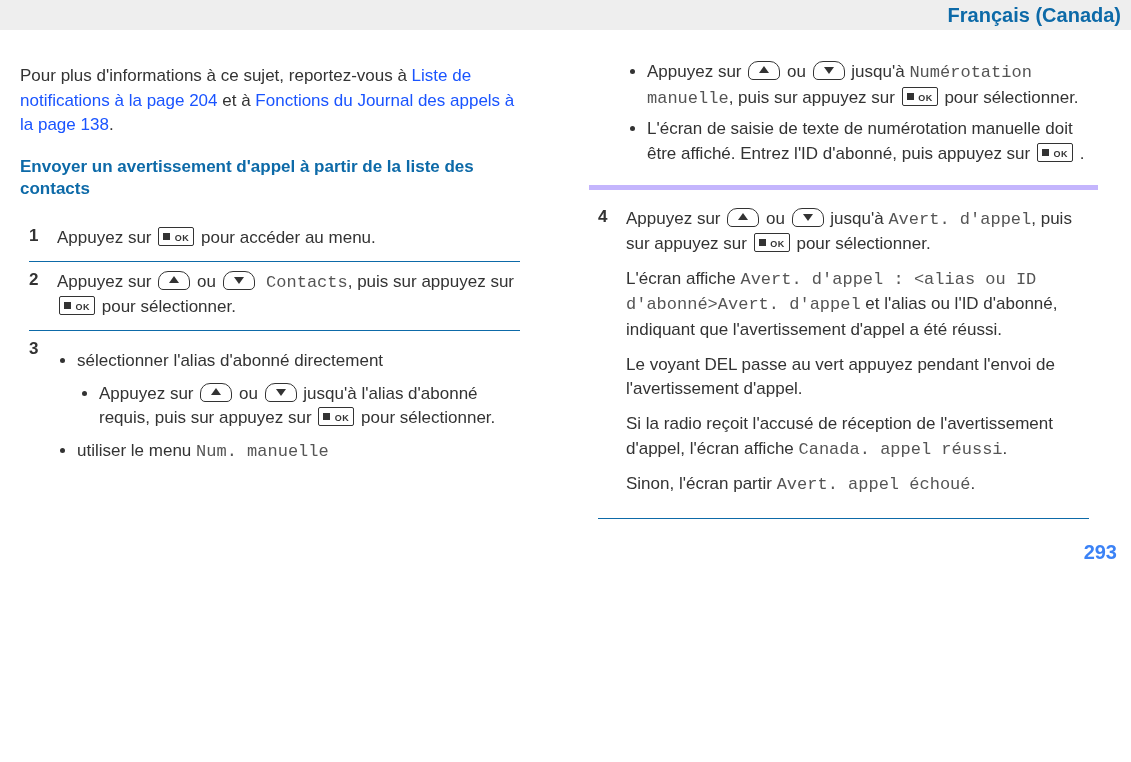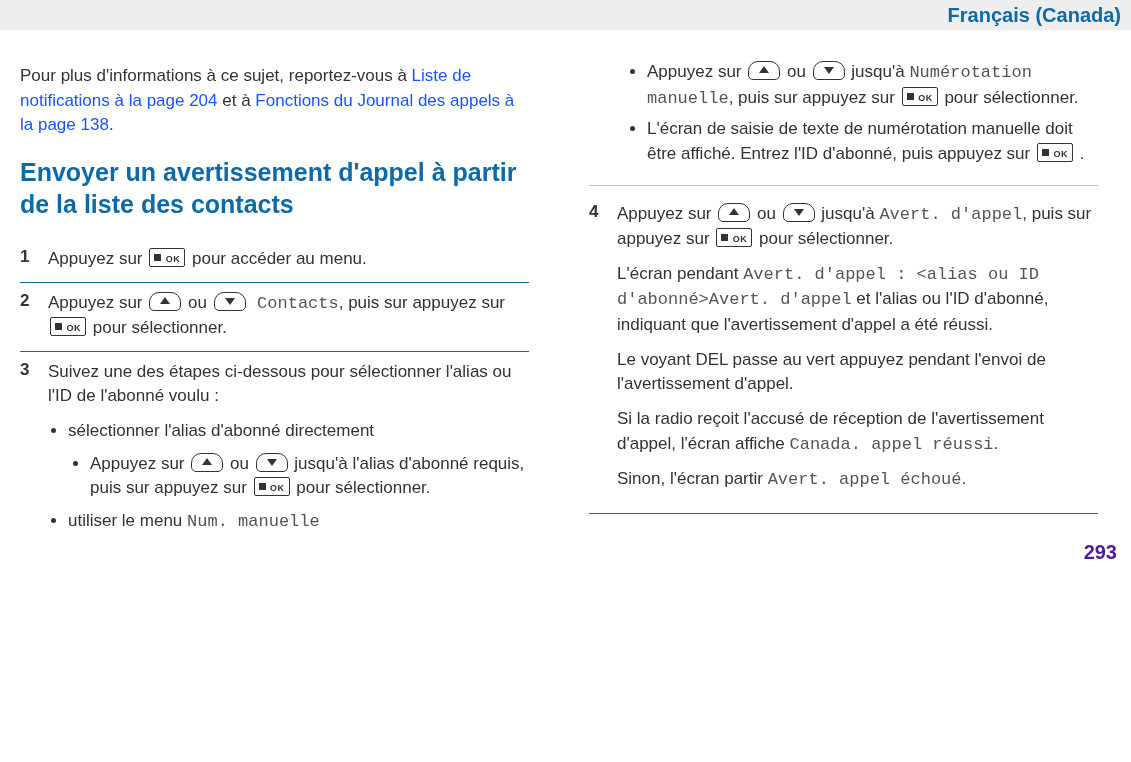--- a/index.html
+++ b/index.html
@@ -32,29 +32,29 @@
   }
   .col {
     flex: 1;
     line-height: 1.45;
   }
   .link {
     color: #1a54ff;
   }
   h2.section-title {
     color: #0d6aa8;
-    font-size: 25px;
+    font-size: 17px;
     font-weight: bold;
     margin: 18px 0 18px 0;
     line-height: 1.3;
   }
   ol.steps {
     list-style: none;
     padding: 0;
-    margin: 0;
+    margin: 9px;
     counter-reset: step;
   }
   ol.steps > li {
     counter-increment: step;
     position: relative;
     padding: 8px 0 10px 28px;
   }
   ol.steps > li::before {
     content: counter(step);
     position: absolute;
@@ -141,21 +141,21 @@
     list-style: disc;
     padding-left: 22px;
     margin: 8px 0;
   }
   ul.b2 > li { margin: 6px 0; }
   p.body { margin: 10px 0; }
   .page-num {
     position: absolute;
     right: 14px;
     bottom: 8px;
-    color: #4c1d95;
+    color: #3b82f6;
     font-weight: bold;
     font-size: 20px;
   }
   .wrap { position: relative; width: 1131px; height: 572px; border-radius: 32px; }
 </style>
 </head>
 <body>
 <div class="wrap">
 
 <div class="top-band">
@@ -180,21 +180,20 @@
       <li class="hr-after">
         <span>Appuyez sur </span>
         <span class="btn-arrow up"><span class="tri"></span></span>
         <span> ou </span>
         <span class="btn-arrow down"><span class="tri"></span></span>
         <span>&nbsp;</span><span class="mono">Contacts</span><span>, puis sur appuyez sur </span>
         <span class="btn-ok"></span>
         <span> pour sélectionner.</span>
       </li>
       <li>
-        <span>Suivez une des étapes ci-dessous pour sélectionner l'alias ou l'ID de l'abonné voulu :</span>
         <ul class="b1">
           <li>
             <span>sélectionner l'alias d'abonné directement</span>
             <ul class="b2">
               <li>
                 <span>Appuyez sur </span>
                 <span class="btn-arrow up"><span class="tri"></span></span>
                 <span> ou </span>
                 <span class="btn-arrow down"><span class="tri"></span></span>
                 <span> jusqu'à l'alias d'abonné requis, puis sur appuyez sur </span>
@@ -205,21 +204,21 @@
           </li>
           <li>
             <span>utiliser le menu </span><span class="mono">Num. manuelle</span>
           </li>
         </ul>
       </li>
     </ol>
   </div>
 
   <div class="col">
-    <ul class="b2" style="margin-top:4px; border-bottom:1px solid #c4b5fd; padding-bottom:12px; padding-left:58px;">
+    <ul class="b2" style="margin-top:4px; border-bottom:5px solid #c4b5fd; padding-bottom:12px; padding-left:58px;">
       <li>
         <span>Appuyez sur </span>
         <span class="btn-arrow up"><span class="tri"></span></span>
         <span> ou </span>
         <span class="btn-arrow down"><span class="tri"></span></span>
         <span> jusqu'à </span><span class="mono">Numérotation manuelle</span><span>, puis sur appuyez sur </span>
         <span class="btn-ok"></span>
         <span> pour sélectionner.</span>
       </li>
       <li>
@@ -234,21 +233,21 @@
         <p class="body" style="margin-top:0;">
           <span>Appuyez sur </span>
           <span class="btn-arrow up"><span class="tri"></span></span>
           <span> ou </span>
           <span class="btn-arrow down"><span class="tri"></span></span>
           <span> jusqu'à </span><span class="mono">Avert. d'appel</span><span>, puis sur appuyez sur </span>
           <span class="btn-ok"></span>
           <span> pour sélectionner.</span>
         </p>
         <p class="body">
-          <span>L'écran pendant </span><span class="mono">Avert. d'appel : &lt;alias ou ID d'abonné&gt;Avert. d'appel</span><span> et l'alias ou l'ID d'abonné, indiquant que l'avertissement d'appel a été réussi.</span>
+          <span>L'écran affiche </span><span class="mono">Avert. d'appel : &lt;alias ou ID d'abonné&gt;Avert. d'appel</span><span> et l'alias ou l'ID d'abonné, indiquant que l'avertissement d'appel a été réussi.</span>
         </p>
         <p class="body">Le voyant DEL passe au vert appuyez pendant l'envoi de l'avertissement d'appel.</p>
         <p class="body">
           <span>Si la radio reçoit l'accusé de réception de l'avertissement d'appel, l'écran affiche </span><span class="mono">Canada. appel réussi</span><span>.</span>
         </p>
         <p class="body">
           <span>Sinon, l'écran partir </span><span class="mono">Avert. appel échoué</span><span>.</span>
         </p>
       </li>
     </ol>

